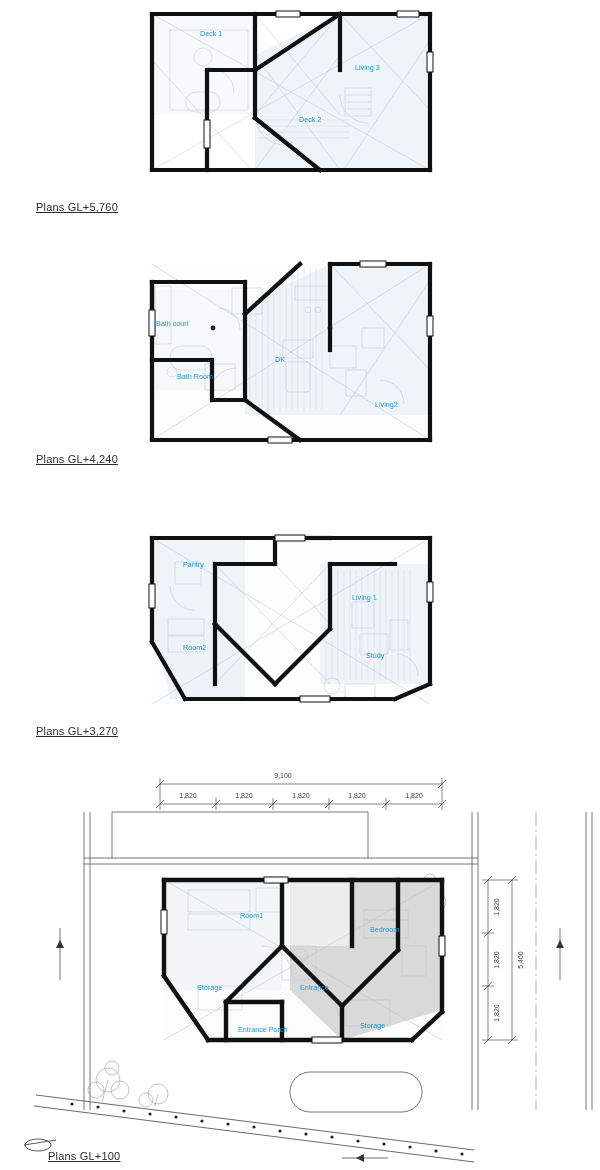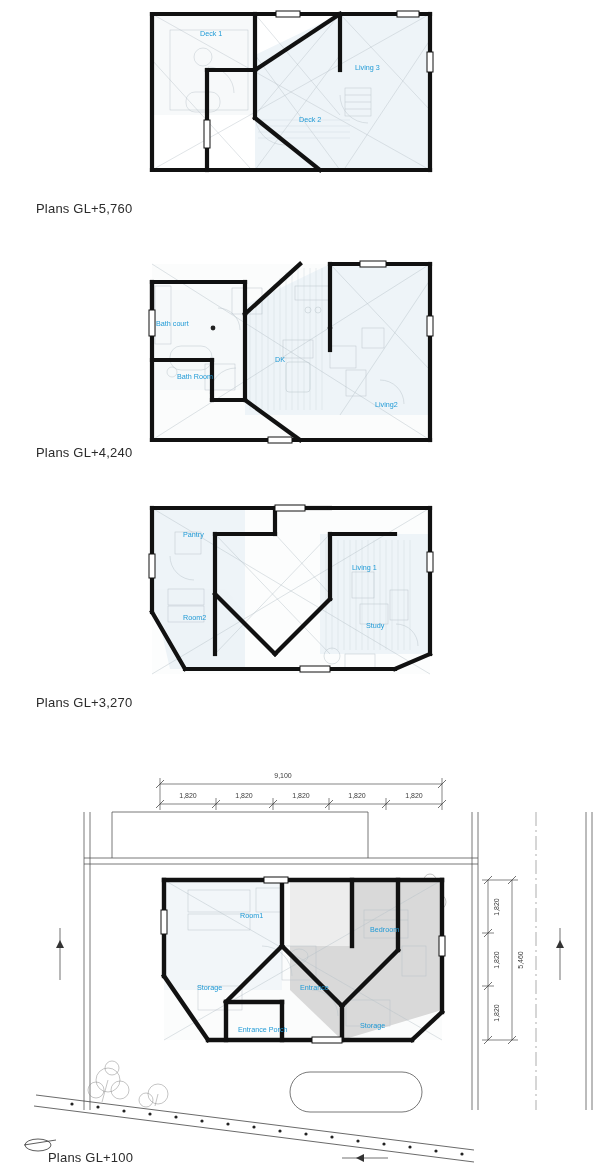--- a/index.html
+++ b/index.html
@@ -20,24 +20,25 @@
     width: 600px;
     height: 1170px;
   }
   .plan-block {
     position: absolute;
     left: 0;
     width: 600px;
   }
   .plan-caption {
     position: absolute;
-    font-size: 13px;
+    font-size: 11px;
     color: #2b2b2b;
     letter-spacing: 0.2px;
     white-space: nowrap;
+    text-decoration: underline;
   }
   .plan-svg {
     position: absolute;
     left: 0;
     top: 0;
   }
   .room-label {
     fill: #1f9ad6;
     font-family: "Liberation Sans", sans-serif;
     font-size: 7.2px;
@@ -189,24 +190,24 @@
         <rect x="268" y="187" width="24" height="6"></rect>
         <rect x="427" y="66" width="6" height="20"></rect>
         <rect x="149" y="60" width="6" height="26"></rect>
         <rect x="360" y="11" width="26" height="6"></rect>
       </g>
       <text class="room-label" x="156" y="76">Bath court</text>
       <text class="room-label" x="177" y="129">Bath Room</text>
       <text class="room-label" x="275" y="112">DK</text>
       <text class="room-label" x="375" y="157">Living2</text>
     </svg>
-    <div class="plan-caption" style="left:36px; top:195px;">Plans GL+4,240</div>
+    <div class="plan-caption" style="left:36px; top:203px;">Plans GL+4,240</div>
   </div>
 
-  <div class="plan-block" style="top:494px;height:230px;">
+  <div class="plan-block" style="top:524px;height:230px;">
     <svg class="plan-svg" width="600" height="230" viewBox="0 0 600 230">
       <g>
         <polygon points="152,14 430,14 430,180 152,180" fill="#fcfdfd"></polygon>
         <polygon points="152,14 245,14 245,120 152,120" fill="#eef4f8"></polygon>
         <polygon points="320,40 430,40 430,160 320,160" fill="#eef4f8"></polygon>
         <polygon points="152,95 225,95 245,120 245,175 170,175" fill="#edf3f7"></polygon>
       </g>
       <g stroke="#ccd6dc" stroke-width="0.4">
         <line x1="326" y1="46" x2="326" y2="156"></line>
         <line x1="332" y1="46" x2="332" y2="156"></line>

